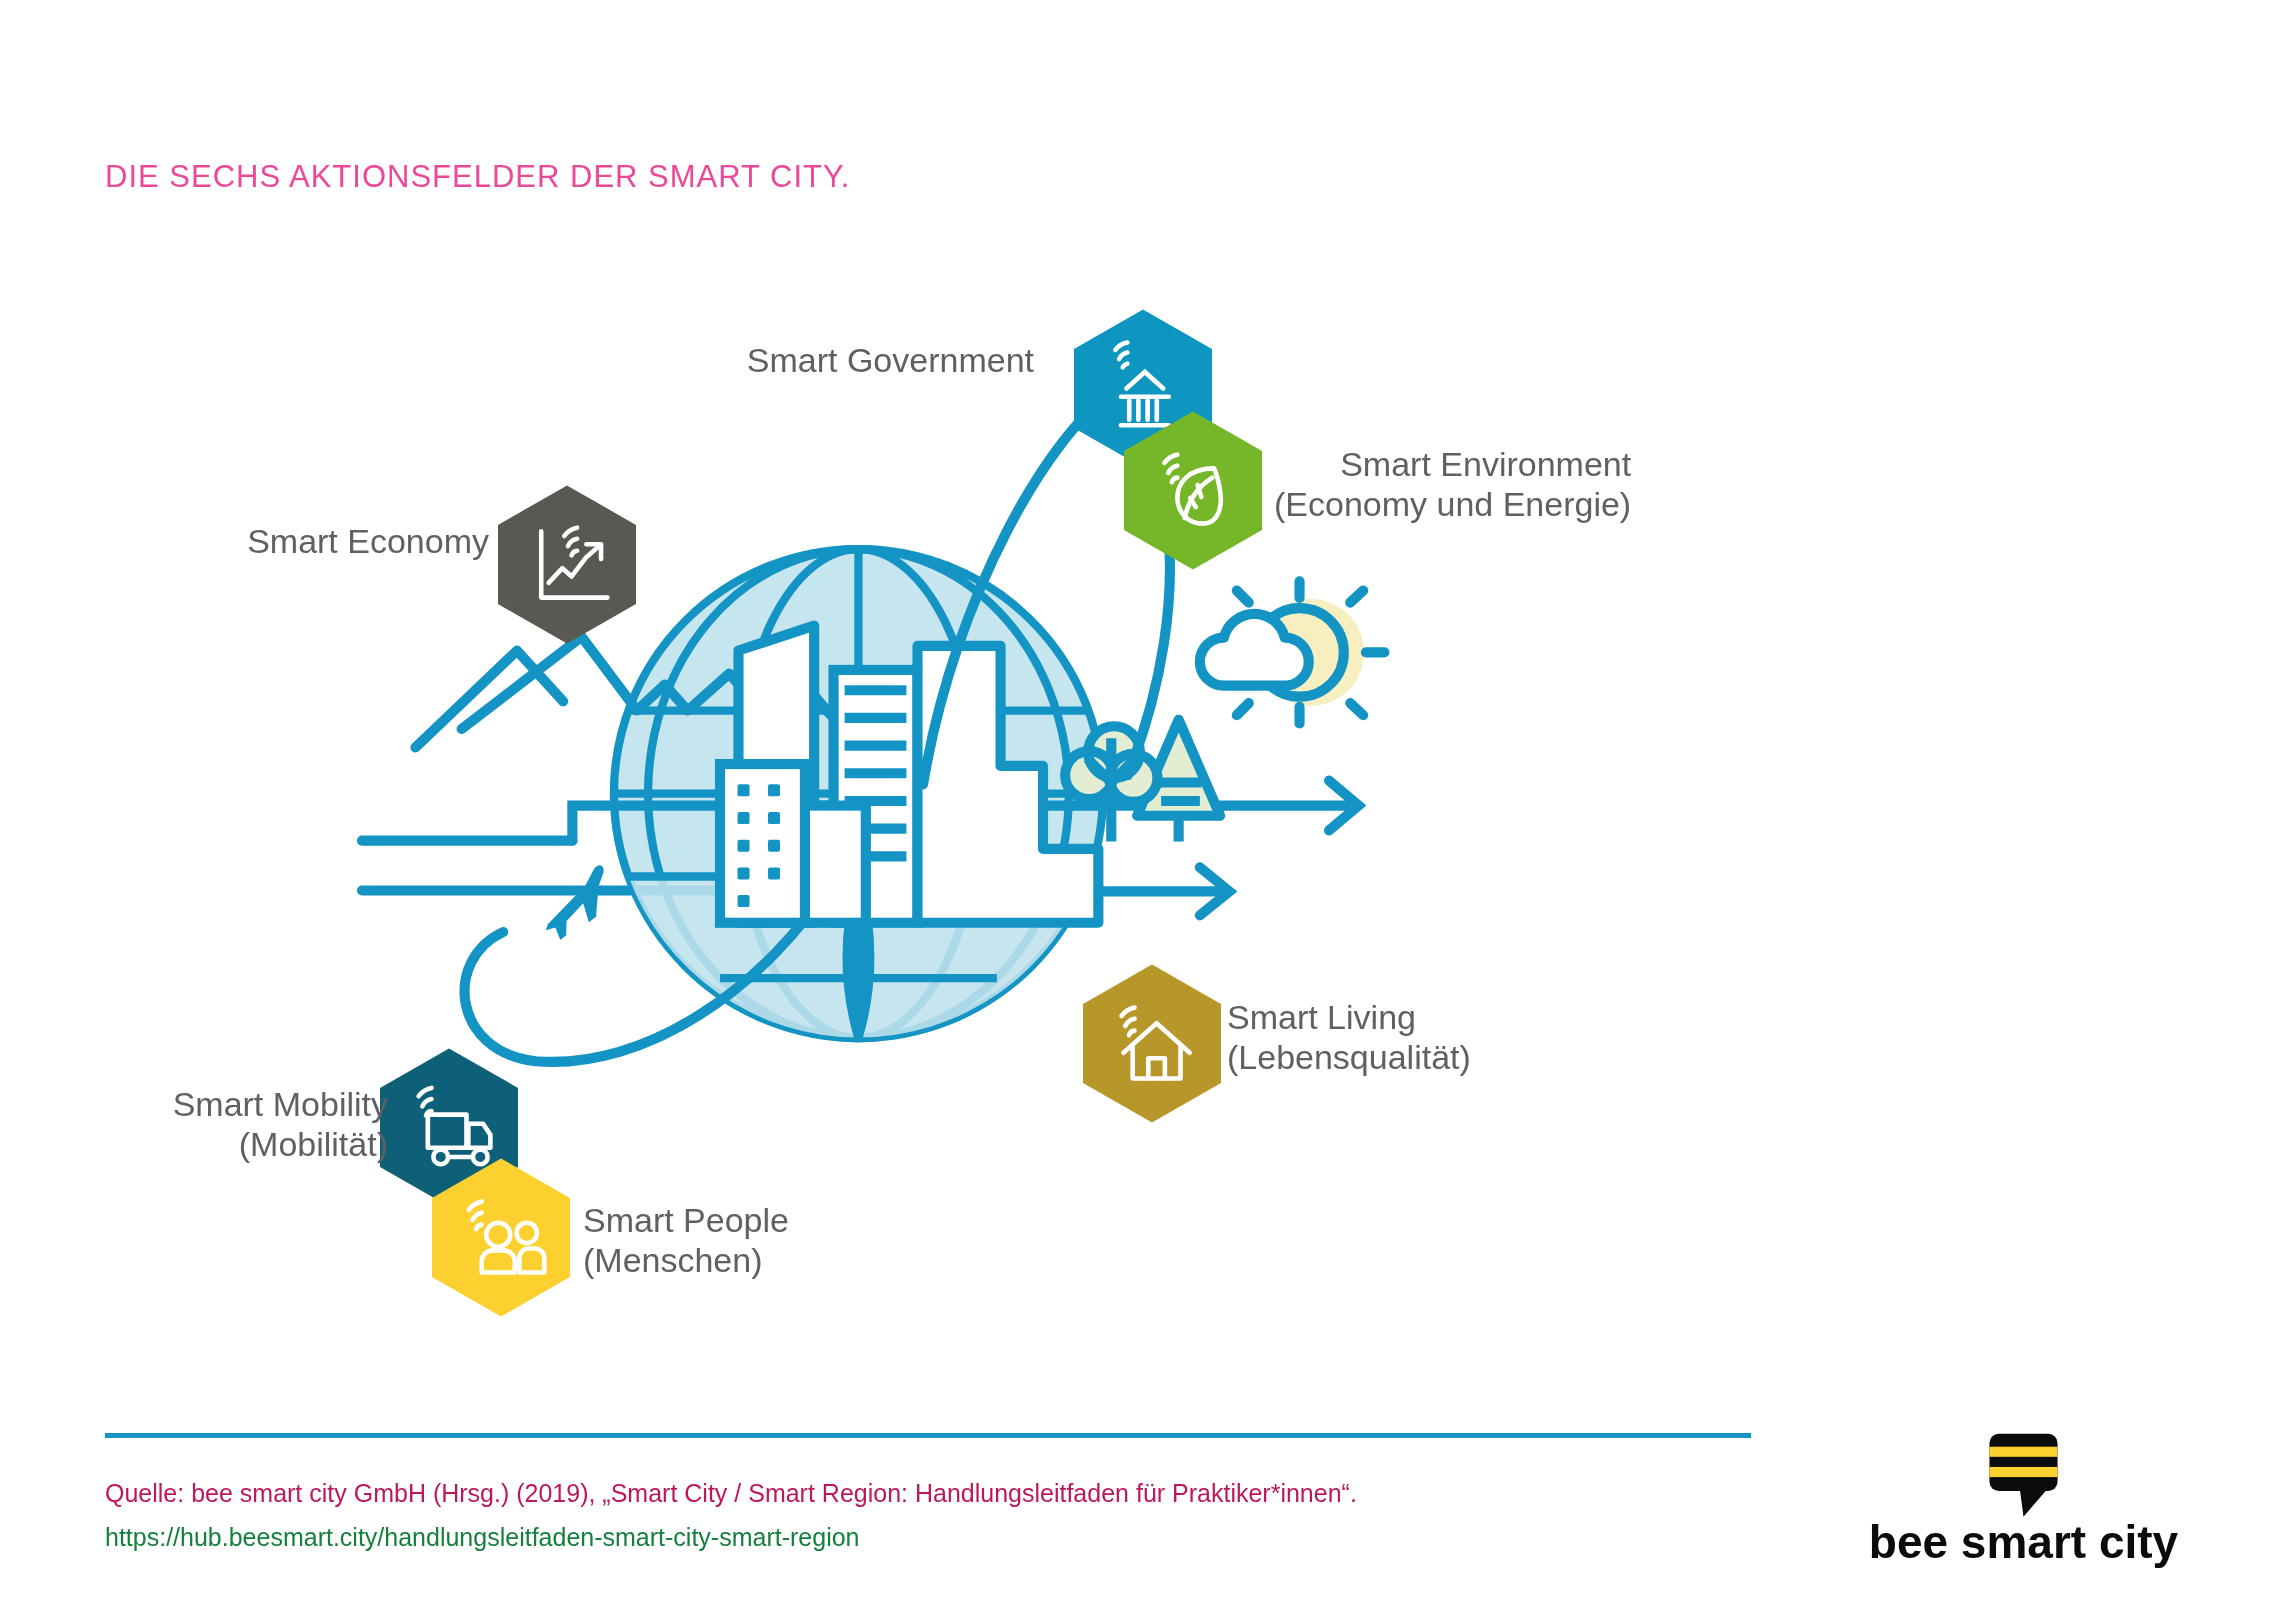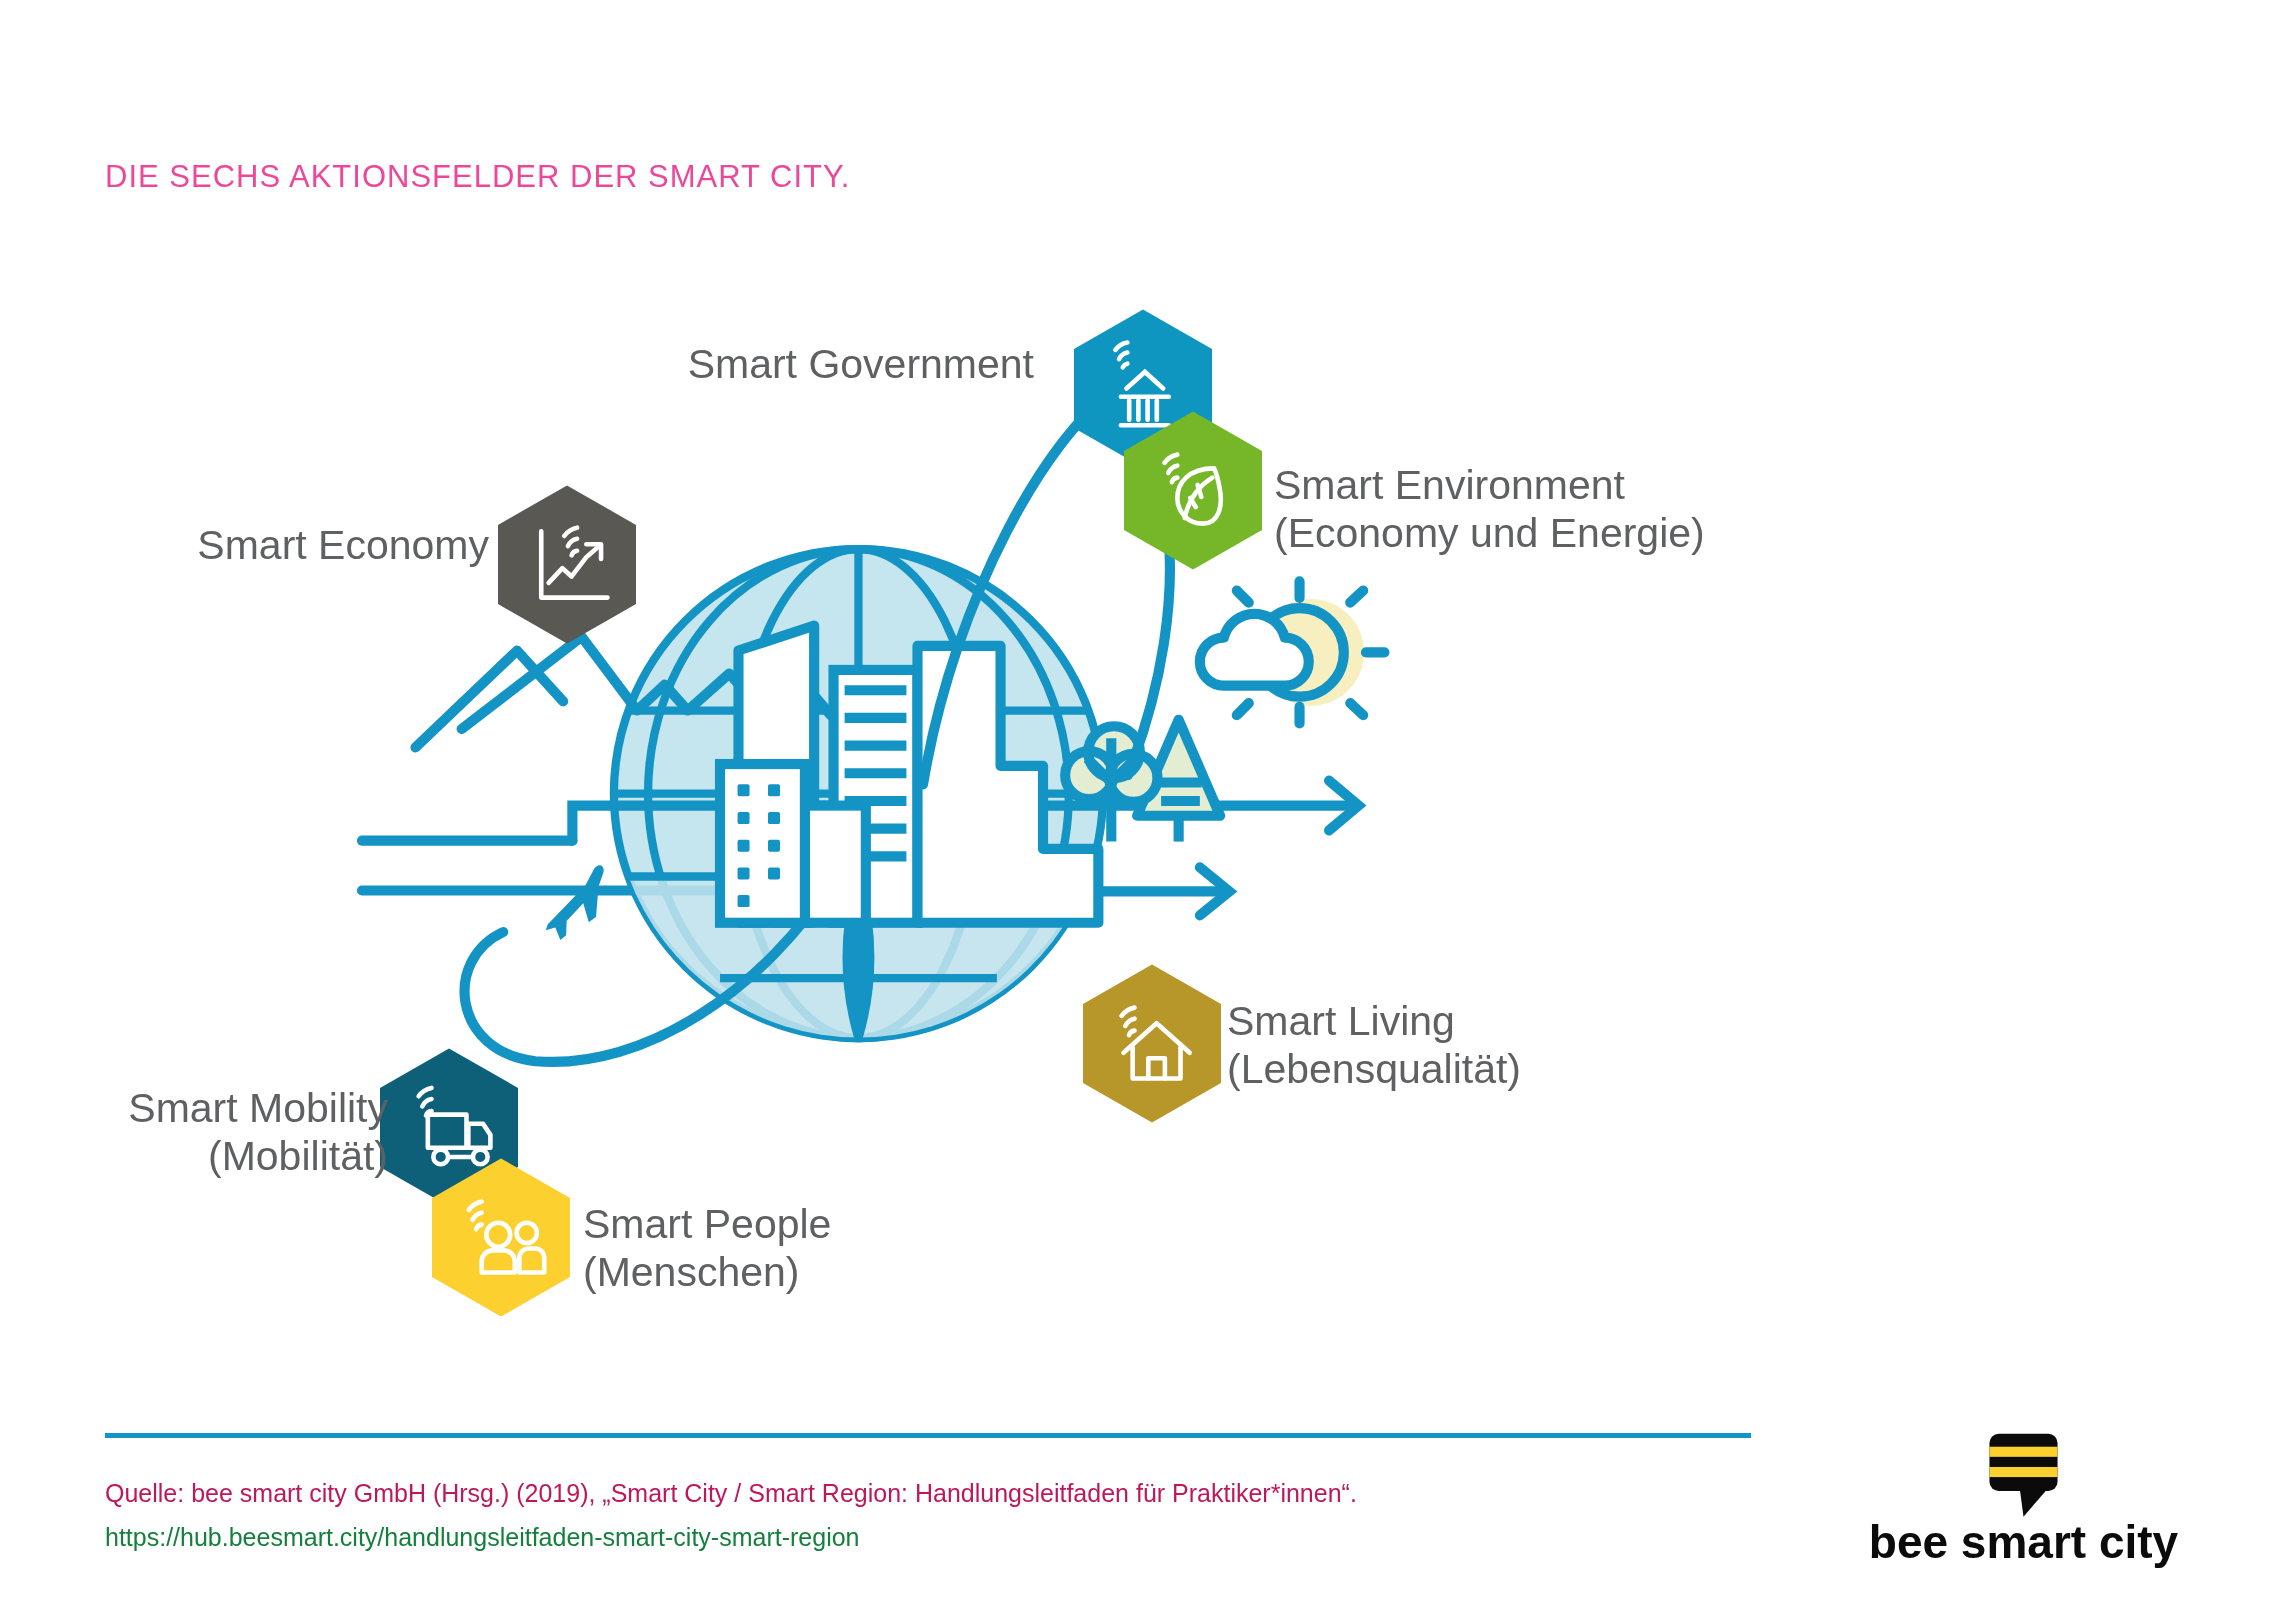--- a/index.html
+++ b/index.html
@@ -39,21 +39,21 @@
     position: absolute;
     width: 138px;
     height: 159px;
   }
   .hex svg { display: block; width: 100%; height: 100%; }
 
   
   .field-label {
     position: absolute;
     color: #5f6062;
-    font-size: 41px;
+    font-size: 34px;
     line-height: 1.18;
     font-family: "Liberation Sans", sans-serif;
     white-space: nowrap;
   }
   .field-label .sub { display: block; }
   .align-right { text-align: right; }
 
   
   #footer-rule {
     position: absolute;
@@ -262,21 +262,21 @@
         <path d="M 48 67 A 14 14 0 0 1 58 59"></path>
         <path d="M 52 77 A 7 7 0 0 1 58 72"></path>
         <path d="M 98 62 C 70 62 58 78 58 94 C 58 110 70 122 86 122
                  C 102 122 108 104 104 84 C 102 72 100 66 98 62 Z"></path>
         <path d="M 96 72 C 80 82 70 96 66 116"></path>
         <path d="M 80 80 L 84 93"></path>
         <path d="M 72 94 L 78 104"></path>
       </g>
     </svg>
   </div>
-  <div class="field-label" style="left:1274px; top:461px;">
+  <div class="field-label" style="left:1274px; top:444px;text-align:right;">
     <span>Smart Environment</span>
     <span class="sub">(Economy und Energie)</span>
   </div>
 
   
   <div class="hex" style="left:498px; top:485px;">
     <svg viewBox="0 0 150 172">
       <polygon points="75,0 150,43 150,129 75,172 0,129 0,43" fill="#595853"></polygon>
       <g stroke="#ffffff" stroke-width="5" fill="none" stroke-linecap="round" stroke-linejoin="round">
         <path d="M 47 50 L 47 122 L 119 122"></path>

